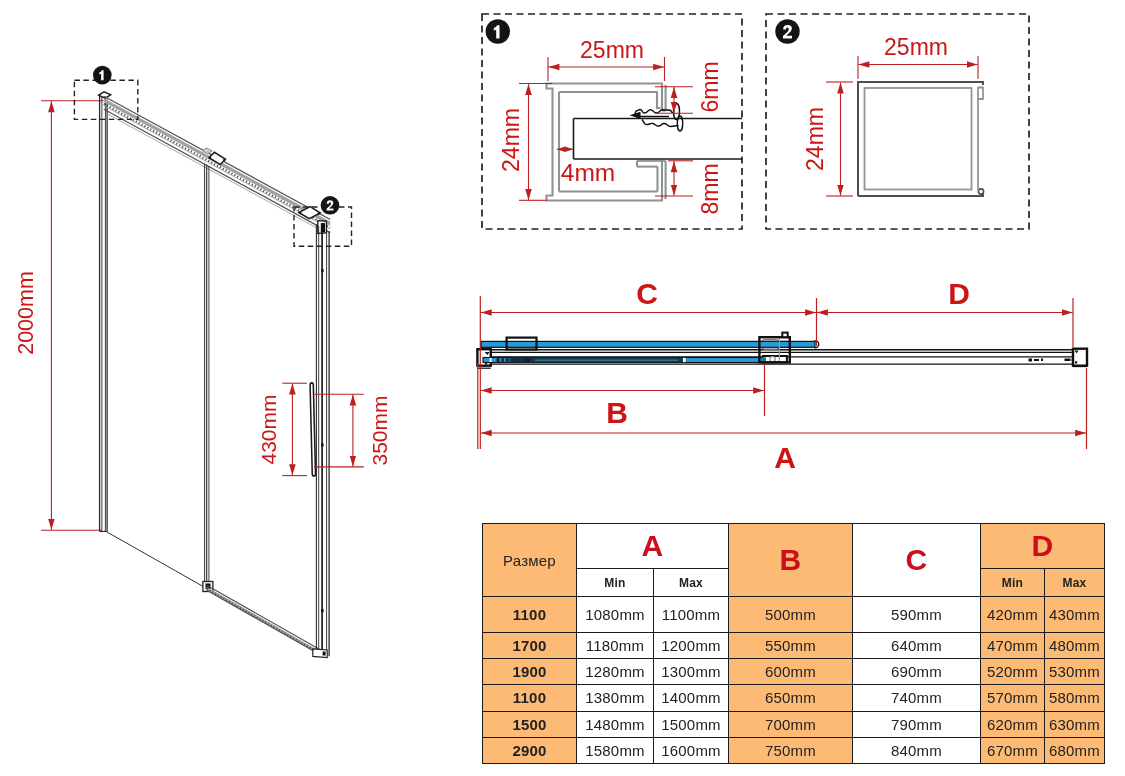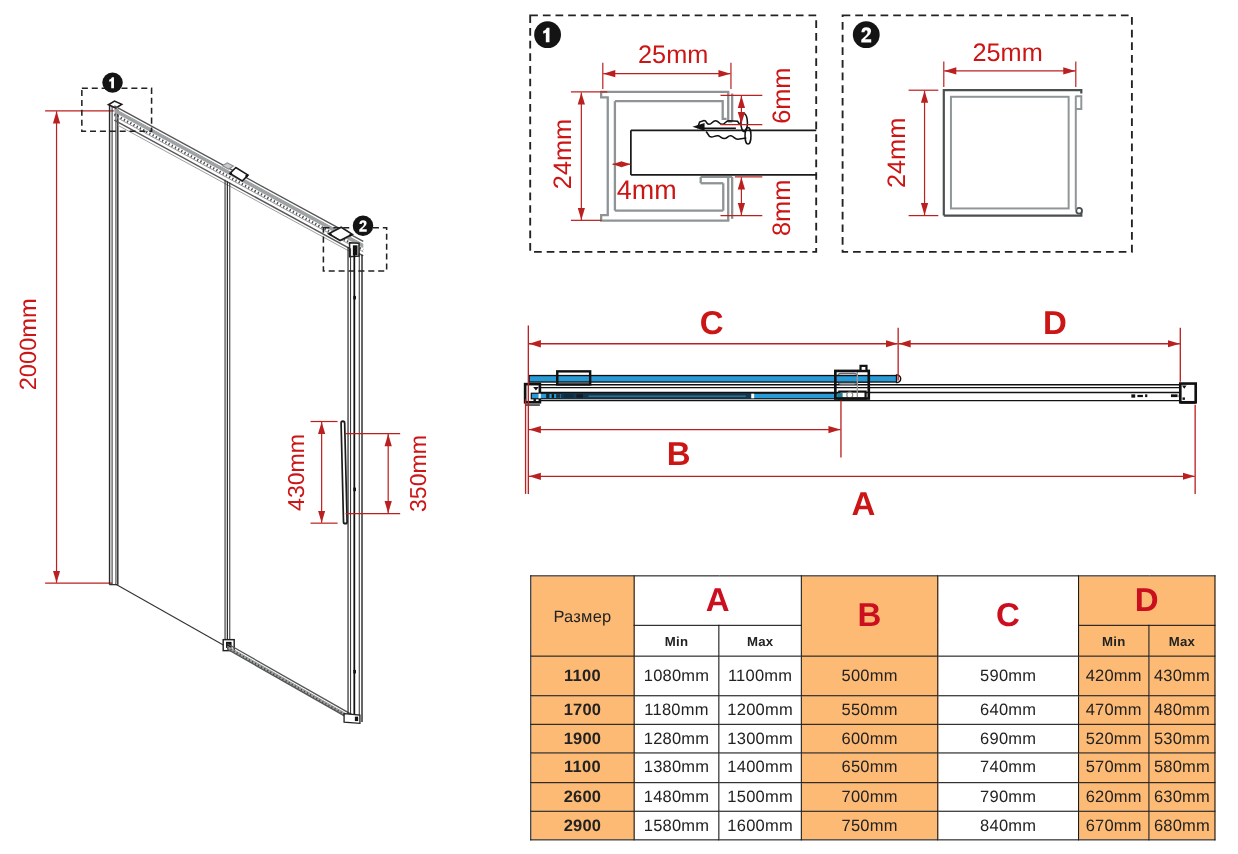--- a/index.html
+++ b/index.html
@@ -76,21 +76,21 @@
           <td class="g lbl">1100</td>
           <td>1380mm</td>
           <td>1400mm</td>
           <td class="g">650mm</td>
           <td>740mm</td>
           <td class="g">570mm</td>
           <td class="g">580mm</td>
         </tr>
 
  <tr style="height:26.2px">
-          <td class="g lbl">2600</td>
+          <td class="g lbl">1500</td>
           <td>1480mm</td>
           <td>1500mm</td>
           <td class="g">700mm</td>
           <td>790mm</td>
           <td class="g">620mm</td>
           <td class="g">630mm</td>
         </tr>
 
  <tr style="height:26.2px">
           <td class="g lbl">2900</td>

